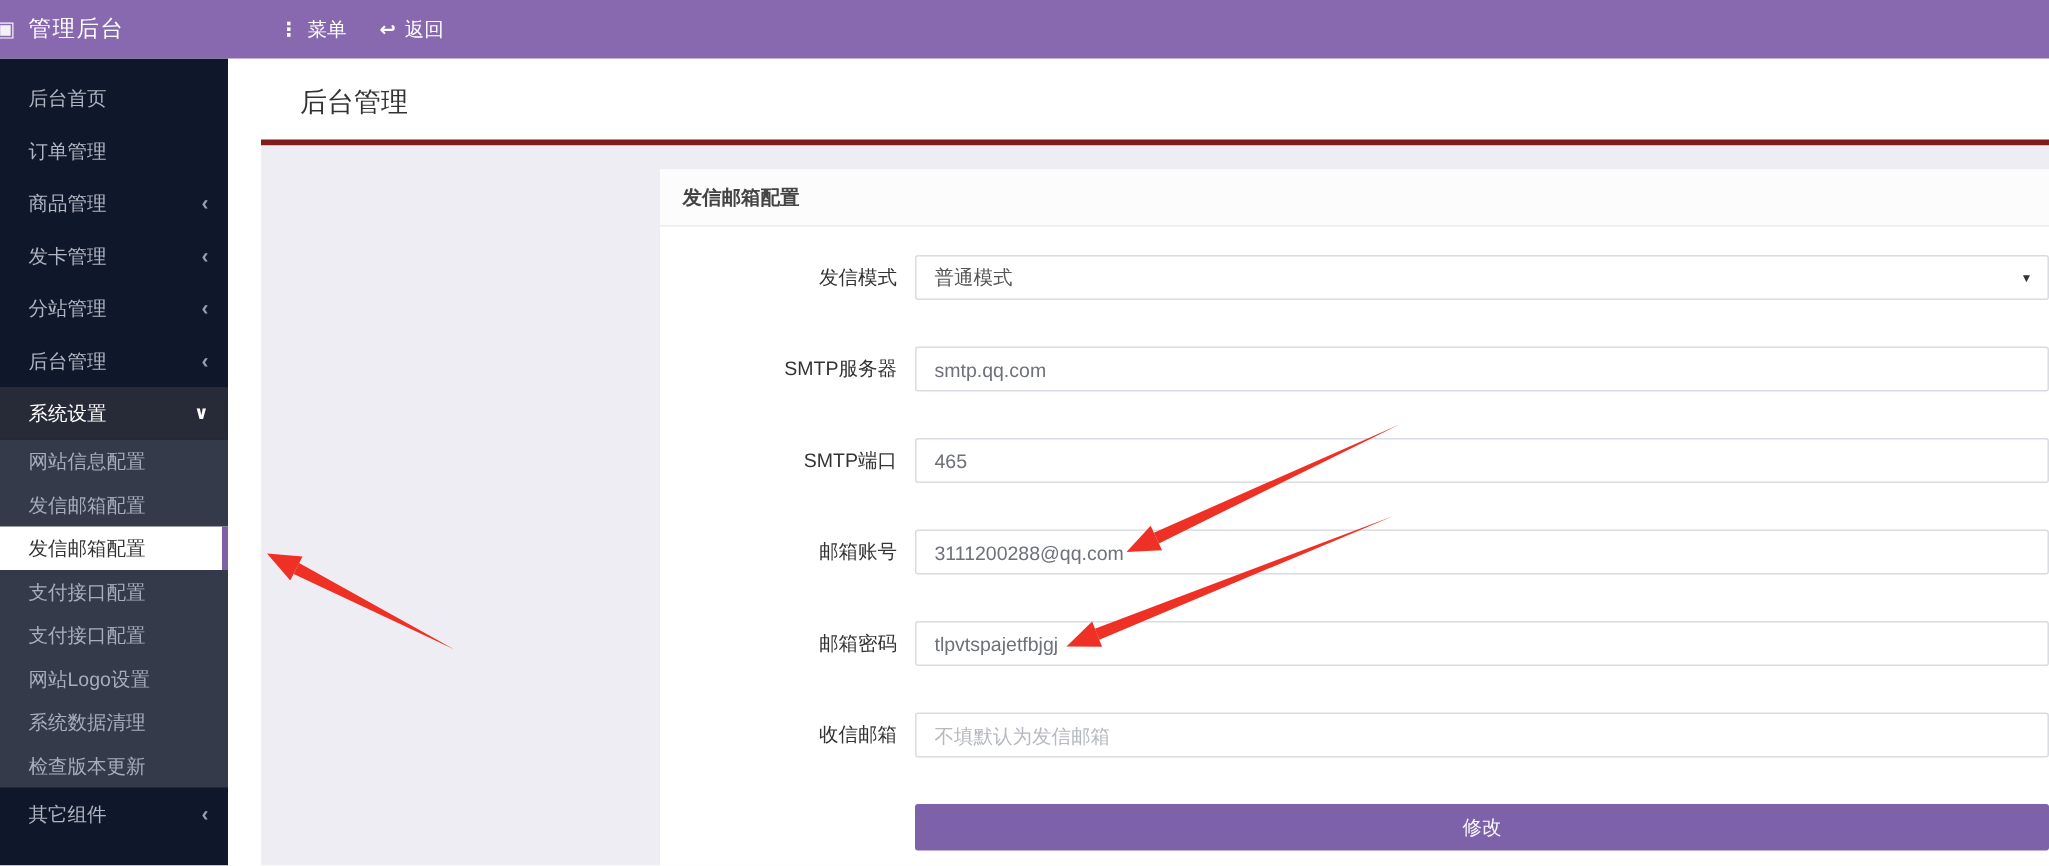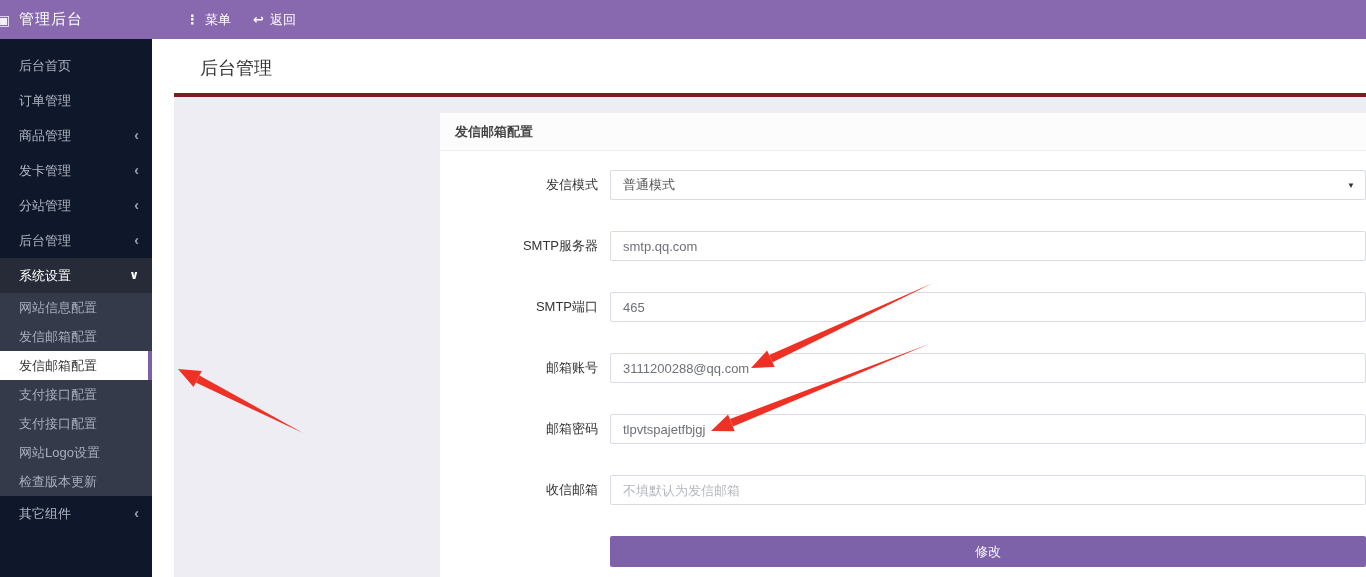--- a/index.html
+++ b/index.html
@@ -113,20 +113,21 @@
     <span class="chev">∨</span>
   </div>
 
   <div class="submenu">
     <div class="sub-item">网站信息配置</div>
     <div class="sub-item">发信邮箱配置</div>
     <div class="sub-item selected">发信邮箱配置</div>
     <div class="sub-item">支付接口配置</div>
     <div class="sub-item">支付接口配置</div>
     <div class="sub-item">网站Logo设置</div>
+    <div class="sub-item">系统数据清理</div>
     <div class="sub-item">检查版本更新</div>
   </div>
 
   <div class="side-item">
     
     <span>其它组件</span>
     <span class="chev">‹</span>
   </div>
 </div>
 

